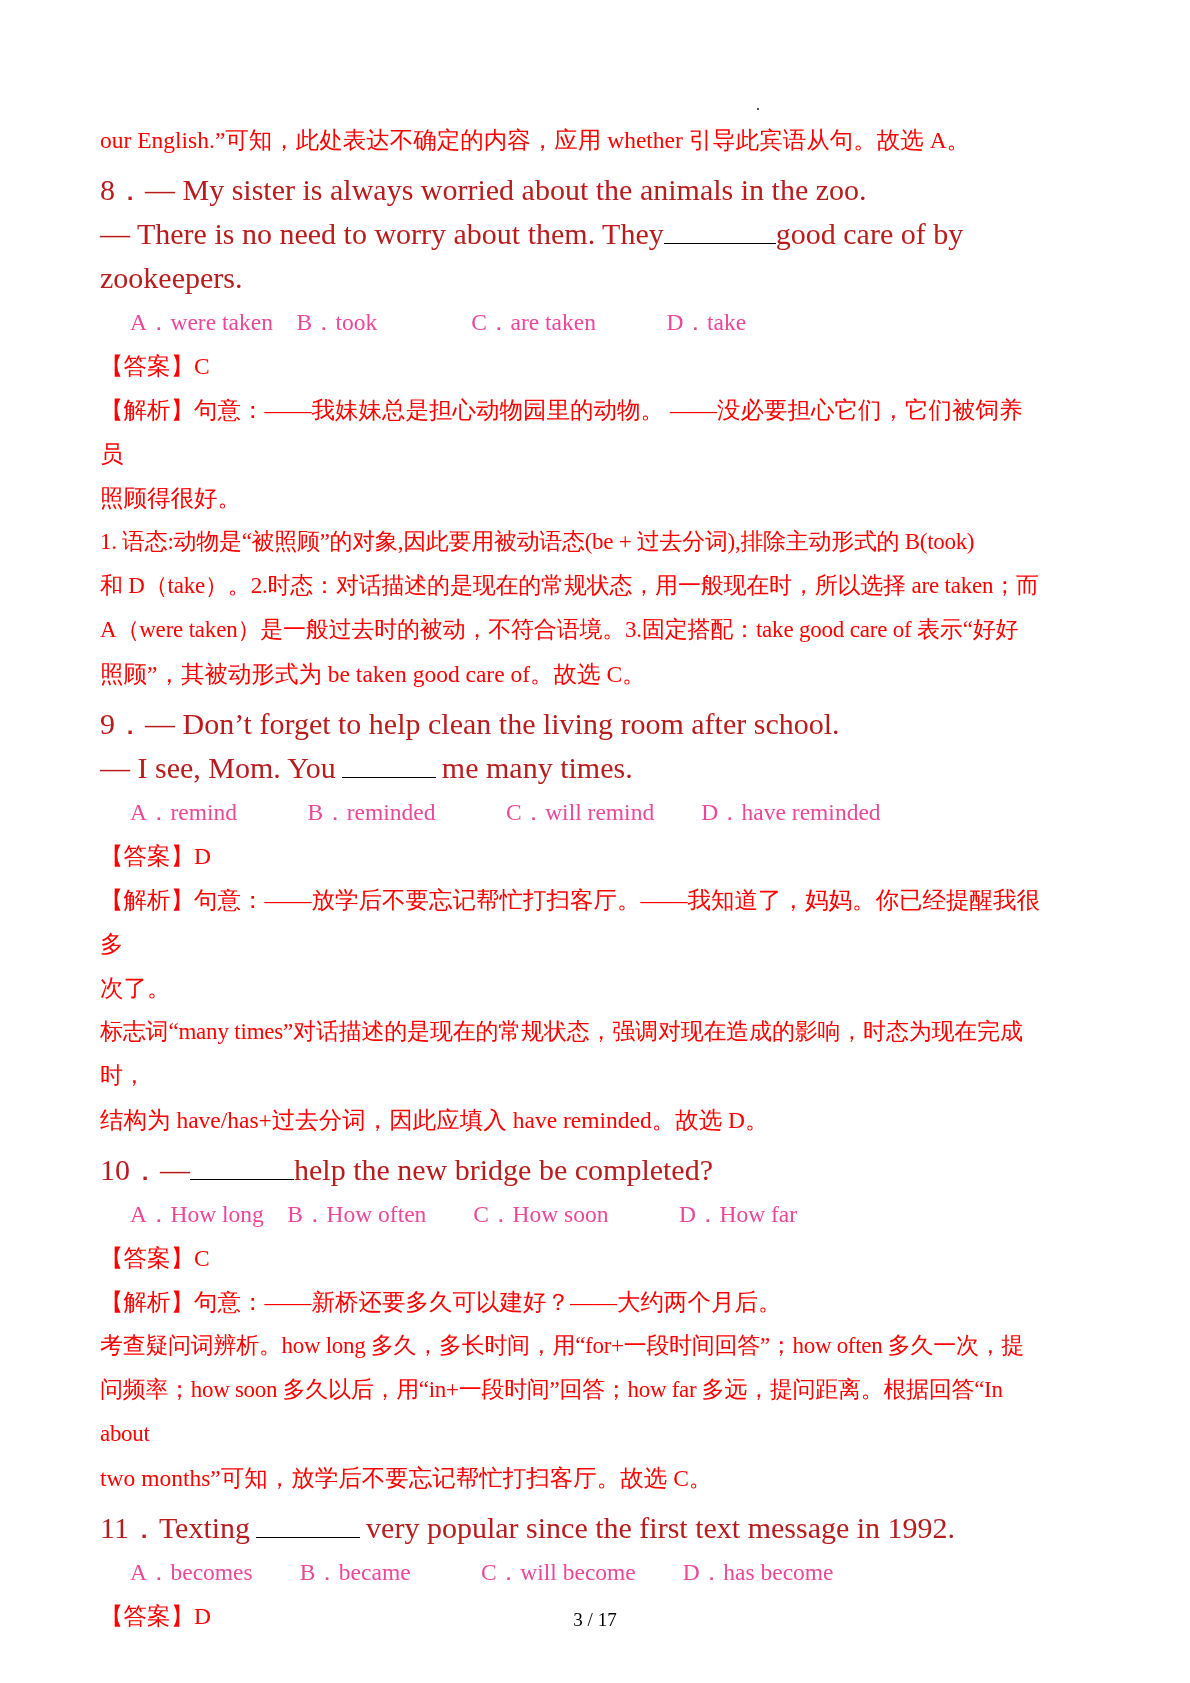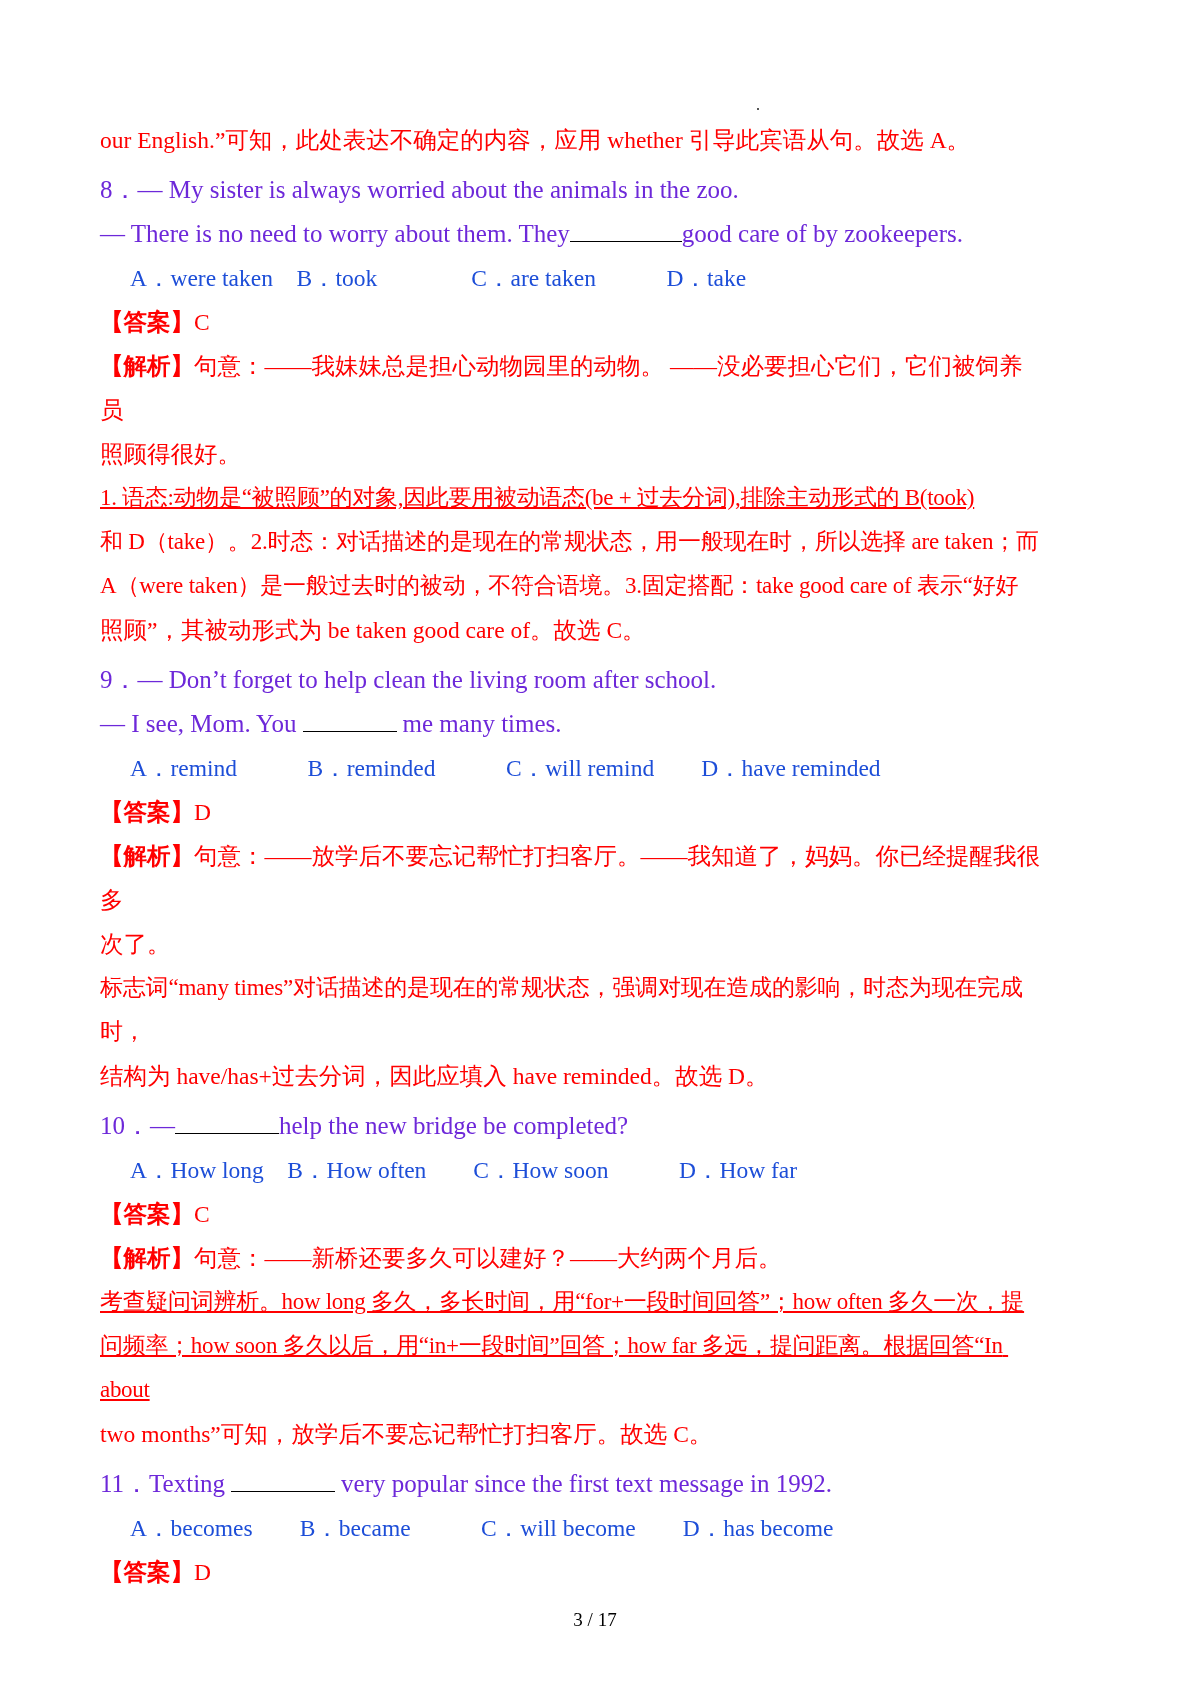--- a/index.html
+++ b/index.html
@@ -18,35 +18,35 @@
     margin: 0 auto;
     background: #ffffff;
     box-sizing: border-box;
     padding: 118px 100px 47px 100px;
     overflow: hidden;
   }
   .content {
     width: 940px;
   }
   .q-line {
-    color: #6d28d9;
-    font-size: 25px;
+    color: #b91c1c;
+    font-size: 30px;
     line-height: 44px;
   }
   
   .block {
     margin: 0;
   }
   .stem {
     margin-top: 6px;
   }
 
   
   .options {
-    color: #1d4ed8;
+    color: #ec4899;
     font-size: 23.5px;
     line-height: 44px;
     padding-left: 30px;
     white-space: pre;
   }
 
   .expl {
     color: #ff0000;
     font-size: 23.5px;
     line-height: 44px;
@@ -58,21 +58,21 @@
     line-height: 44px;
     white-space: pre-wrap;
     letter-spacing: -0.2px;
   }
   .answer {
     color: #ff0000;
     font-size: 23.5px;
     line-height: 44px;
   }
   .bracket {
-    font-weight: bold;
+    font-weight: normal;
     color: #ff0000;
   }
   .blank-u {
     display: inline-block;
     border-bottom: 1.6px solid #000;
     height: 18px;
   }
   .page-number {
     position: absolute;
     left: 0;
@@ -84,21 +84,21 @@
     font-family: Liberation Serif, serif;
   }
   .dot-mark {
     position: absolute;
     top: 108px;
     left: 757px;
     width: 2px;
     height: 2px;
     background: #555;
   }
-  .tight { letter-spacing: -0.3px; text-decoration: underline; }
+  .tight { letter-spacing: -0.3px; }
 </style>
 </head>
 <body>
 
 <div class="page">
 
   <div class="dot-mark"></div>
 
   <div class="content">
 

